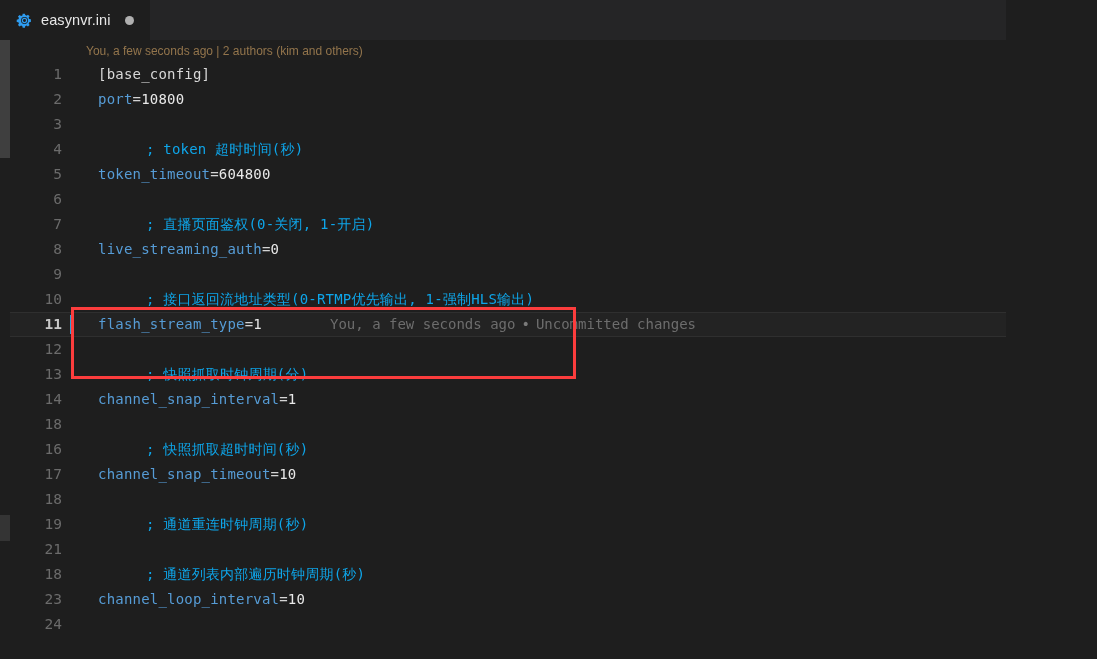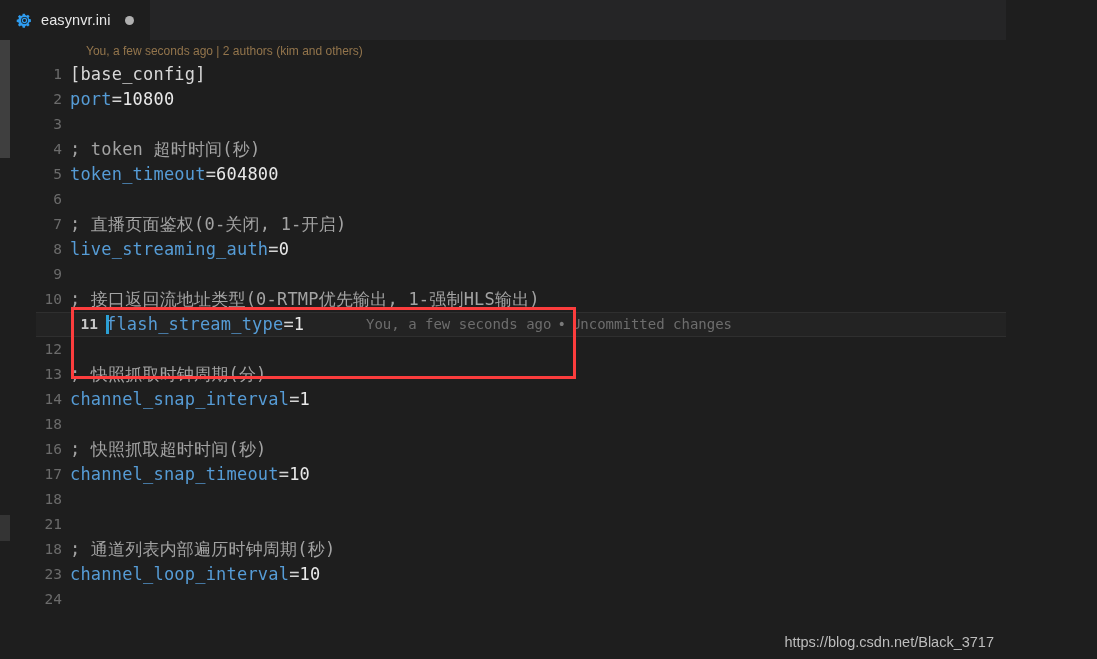--- a/index.html
+++ b/index.html
@@ -122,21 +122,20 @@
   }
   .row {
     position: relative;
     height: 25px;
     line-height: 25px;
     white-space: nowrap;
   }
   .row.active {
     background: #232323;
     box-shadow: inset 0 1px 0 #2f2f2f, inset 0 -1px 0 #2f2f2f;
-    margin-left: 36px;
   }
   .lnum {
     position: absolute;
     left: 0;
     width: 62px;
     text-align: right;
     color: #6b6b6b;
     font-family: "DejaVu Sans Mono", monospace;
     font-size: 14.5px;
   }
@@ -147,26 +146,26 @@
   .cursorbar {
     position: absolute;
     left: 70px;
     top: 3px;
     width: 3px;
     height: 19px;
     background: #2b9fd4;
   }
   .ltext {
     position: absolute;
-    left: 70px;
+    left: 98px;
     font-family: "DejaVu Sans Mono", monospace;
-    font-size: 17px;
+    font-size: 14px;
     letter-spacing: .2px;
   }
-  .cmt { color: #a3a3a3; }
+  .cmt { color: #0ea5e9; margin-left: 48px; }
   .key { color: #569cd6; }
   .eq  { color: #d4d4d4; }
   .val { color: #e9e9e9; }
   .sec { color: #d8d8d8; }
 
   
   .blame-inline {
     position: absolute;
     left: 330px;
     top: 0;
@@ -299,34 +298,37 @@
         </div>
         <div class="row">
           <span class="lnum">17</span>
           <span class="ltext"><span class="key">channel_snap_timeout</span><span class="eq">=</span><span class="val">10</span></span>
         </div>
         <div class="row">
           <span class="lnum">18</span>
           <span class="ltext"></span>
         </div>
         <div class="row">
+          <span class="lnum">19</span>
+          <span class="ltext"><span class="cmt">; 通道重连时钟周期(秒)</span></span>
+        </div>
+        <div class="row">
           <span class="lnum">21</span>
           <span class="ltext"></span>
         </div>
         <div class="row">
           <span class="lnum">18</span>
           <span class="ltext"><span class="cmt">; 通道列表内部遍历时钟周期(秒)</span></span>
         </div>
         <div class="row">
           <span class="lnum">23</span>
           <span class="ltext"><span class="key">channel_loop_interval</span><span class="eq">=</span><span class="val">10</span></span>
         </div>
         <div class="row">
           <span class="lnum">24</span>
           <span class="ltext"></span>
         </div>
       </div>
 
     <div class="redbox"></div>
 
-    <div class="watermark">https://blog.csdn.net/Black_3717</div>
   </div>
 </div>
 
 </body></html>

